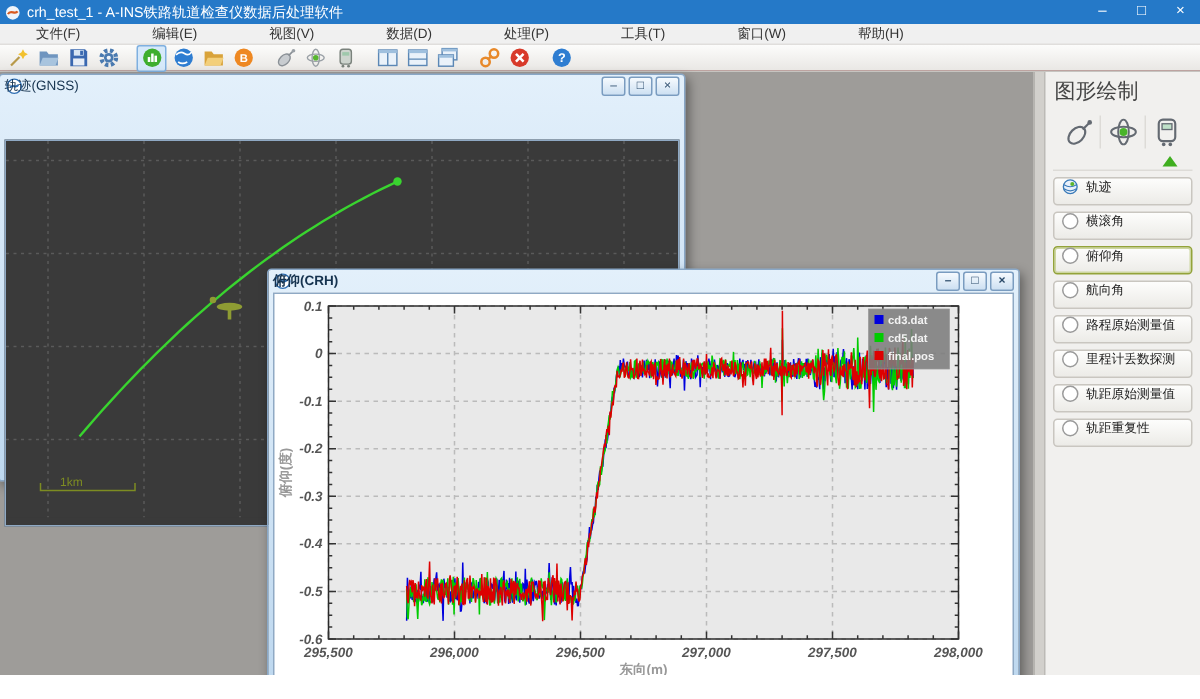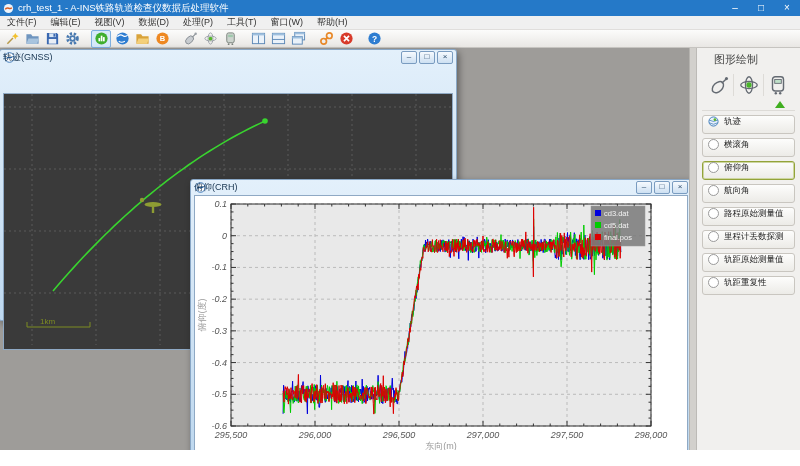--- a/index.html
+++ b/index.html
@@ -5,42 +5,42 @@
   html,body{margin:0;padding:0;}
   body{font-family:"Liberation Sans",sans-serif;}
   .app{position:relative;width:800px;height:450px;overflow:hidden;background:#7f1d1d;}
 
   
   .titlebar{position:absolute;left:0;top:0;width:800px;height:16px;background:#2579c8;display:flex;align-items:center;color:#fff;font-size:9.5px;}
   .titlebar .app-icon{margin:0 4px 0 3px;display:inline-flex;}
   .titlebar .win-controls{margin-left:auto;display:flex;}
   .titlebar .win-controls span{width:26px;text-align:center;font-size:10px;line-height:16px;cursor:default;}
   .menubar{position:absolute;left:0;top:16px;width:800px;height:13px;background:#f0f0f0;border-bottom:1px solid #e0dedc;font-size:9px;color:#333;display:flex;align-items:center;}
-  .menu-item{padding:0 7px;line-height:13px;}
+  .menu-item{padding:0 24px;line-height:13px;}
   .toolbar{position:absolute;left:0;top:30px;width:800px;height:17px;background:linear-gradient(#fcfcfb,#e9e7e4);border-bottom:1px solid #c6c4c0;display:flex;align-items:center;padding-left:3px;}
   .tbtn{width:18px;height:16px;display:inline-flex;align-items:center;justify-content:center;margin-right:2px;}
   .tbtn.sel{background:#d6e9fa;border:1px solid #7fb0e0;border-radius:2px;}
   .tbtn.gap{margin-left:8px;}
 
   
   .mdi{position:absolute;left:0;top:48px;right:0;bottom:0;background:#9e9c99;}
   .child-window{position:absolute;background:linear-gradient(#e3f0fb,#bed8ef);border:1px solid #89a7c6;border-radius:3px 3px 2px 2px;box-shadow:2px 3px 7px rgba(0,0,0,.4);padding:0 3px 3px 3px;box-sizing:border-box;}
   .child-titlebar{height:15px;position:relative;display:flex;align-items:center;font-size:9px;color:#16334f;}
   .child-icon{margin-left:1px;}
   .child-title{position:absolute;left:0;right:0;pointer-events:none;}
   .wbtns{margin-left:auto;display:flex;gap:2px;z-index:2;}
   .wbtn{width:14px;height:11px;border:1px solid #7a9cc0;border-radius:2px;background:linear-gradient(#f6fafe,#cde0f2);color:#2a4a6a;font-size:8px;line-height:10px;text-align:center;}
   .child-content{border:1px solid #8fa9c4;overflow:hidden;}
   .gnss-content{background:#3a3a3a;margin-top:28px;}
   .pitch-content{background:#ffffff;}
 
   
   .splitter{position:absolute;top:0;bottom:0;left:689px;width:7px;background:#d2d0cc;border-left:1px solid #b5b3af;box-sizing:border-box;}
   .panel{position:absolute;top:0;bottom:0;left:696px;right:0;background:#f1f0ee;border-left:1px solid #bcbab6;box-sizing:border-box;padding:3px 5px;}
-  .panel-header{font-size:11px;color:#444;margin:1px 0 4px 12px;}
+  .panel-header{font-size:14px;color:#444;margin:1px 0 4px 1px;}
   .mode-row{position:relative;display:flex;justify-content:space-between;align-items:center;padding:1px 4px 12px 4px;border-bottom:1px solid #dddbd7;}
   .mode-btn{width:26px;height:26px;display:flex;align-items:center;justify-content:center;}
   .mode-sep{width:1px;height:22px;background:#dddbd7;}
   .mode-active-tri{position:absolute;left:73px;bottom:2px;width:0;height:0;border-left:5px solid transparent;border-right:5px solid transparent;border-bottom:7px solid #3fae1f;}
   .panel-list{margin-top:4px;}
   .panel-item{display:flex;gap:5px;background:linear-gradient(#fdfdfc,#ecebe7);border:1px solid #c9c6c0;border-radius:3px;height:17px;padding:0 5px;margin:4px 0;font-size:8.5px;color:#222;}
   .panel-item.selected{border:1px solid #93a33a;box-shadow:inset 0 0 0 1px #cdd6a0;}
   .radio{width:9px;height:9px;border:1px solid #9a9a9a;border-radius:50%;background:#fff;flex:0 0 auto;}
 
   svg text{font-family:"Liberation Sans",sans-serif;}
@@ -233,21 +233,21 @@
               <circle cx="138" cy="106" r="2.2" fill="#8e9c33"></circle>
               <ellipse cx="149" cy="110.5" rx="8.5" ry="2.6" fill="#8e9c33"></ellipse>
               <rect x="147.8" y="112.5" width="2.4" height="6.5" fill="#8e9c33"></rect>
             </g>
             <path d="M23 228 V233 H86 V228" fill="none" stroke="#7d8c22" stroke-width="1"></path>
             <text x="36" y="230" font-size="8" fill="#7d8c22">1km</text>
           </svg>
       </div>
     </div>
 
-    <div class="child-window" style="left:190px;top:131px;width:502px;height:277px;">
+    <div class="child-window" style="left:178px;top:131px;width:502px;height:277px;font-weight:bold;">
       <div class="child-titlebar">
         <svg class="child-icon" width="11" height="11" viewBox="0 0 12 12">
             <circle cx="6" cy="6" r="5.2" fill="#fff" stroke="#2f6eb2"></circle>
             <path d="M3 7c2-3 4 1 6-2" fill="none" stroke="#2f6eb2" stroke-width="1.4"></path>
           </svg>
         <span class="child-title">俯仰(CRH)</span>
         <span class="wbtns">
           <span class="wbtn">–</span>
           <span class="wbtn">□</span>
           <span class="wbtn">×</span>

